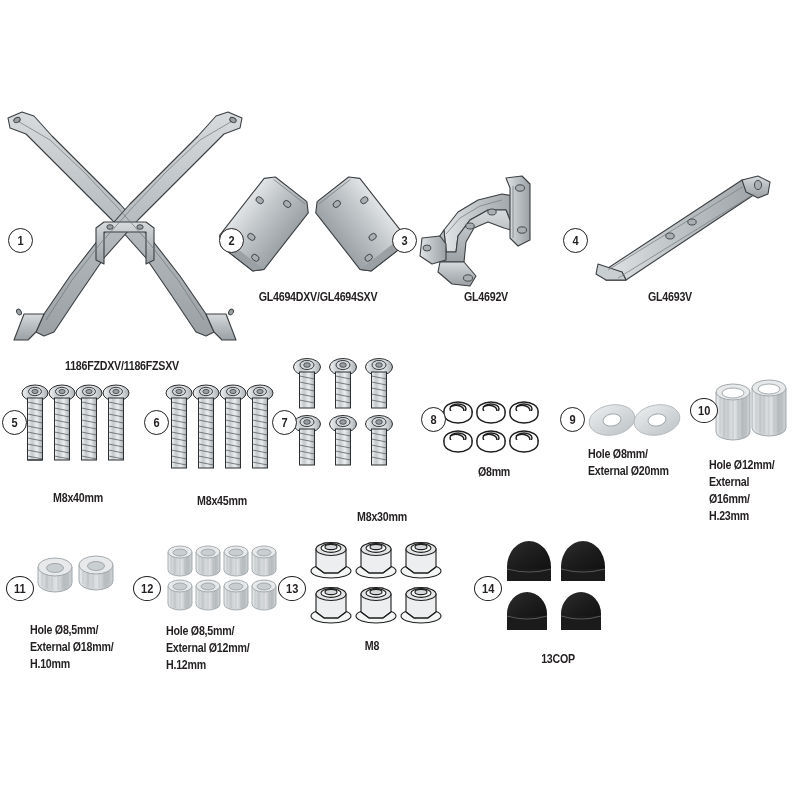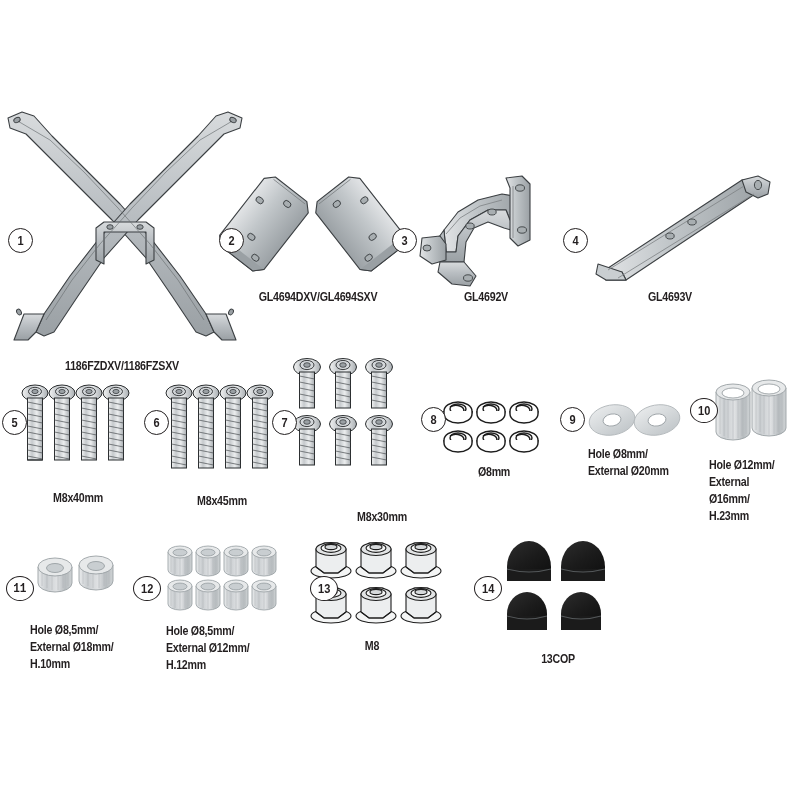--- a/index.html
+++ b/index.html
@@ -625,21 +625,21 @@
               <path d="M11,19 L11,33"></path>
               <path d="M16,20 L16,35"></path>
             <path d="M22,20 L22,35"></path>
               <path d="M27,19 L27,33"></path>
               <path d="M32,17 L32,31"></path>
           </g>
         </g>
       </g>
     </svg>
   </div>
-  <div class="badge w" style="left:6px;top:576px;font-family:Liberation Mono, monospace;">
+  <div class="badge w" style="left:6px;top:576px;">
       <span>11</span>
     </div>
   <div class="lbl l multi" style="left:30px;top:621px;">Hole Ø8,5mm/
 External Ø18mm/
 H.10mm</div>
 
   <div class="art" style="left:166px;top:543px;">
     <svg width="112" height="72" viewBox="0 0 112 72">
       <g stroke="#9aa0a4" stroke-width="0.85">
         <g transform="translate(0,0)">
@@ -795,21 +795,21 @@
           <ellipse cx="21" cy="36" rx="20" ry="7" fill="#f4f5f5"></ellipse>
           <path d="M6,14 L14,8 L28,8 L36,14 L36,32 L28,38 L14,38 L6,32 Z" fill="#eceeef"></path>
           <ellipse cx="21" cy="14" rx="15" ry="6.5" fill="#e2e4e5"></ellipse>
           <ellipse cx="21" cy="13" rx="10" ry="4.4" fill="#f4f5f5"></ellipse>
           <ellipse cx="21" cy="12" rx="6" ry="2.6" fill="#d6d9db"></ellipse>
           <path d="M6,32 L14,38 L28,38 L36,32" fill="none"></path>
         </g>
       </g>
     </svg>
   </div>
-  <div class="badge w" style="left:278px;top:576px;margin-left:32px;">
+  <div class="badge w" style="left:278px;top:576px;">
       <span>13</span>
     </div>
   <div class="lbl c" style="left:372px;top:637px;transform:translateX(-50%) scaleX(0.82);">M8</div>
 
   <div class="art" style="left:505px;top:537px;">
     <svg width="110" height="98" viewBox="0 0 110 98">
       <g>
         <g transform="translate(0,0)">
           <path d="M2,30 A22,26 0 0 1 46,30 L46,44 L2,44 Z" fill="url(#gCap)"></path>
           <path d="M2,32 L2,44 L46,44 L46,32 Z" fill="#1b1b1b"></path>

